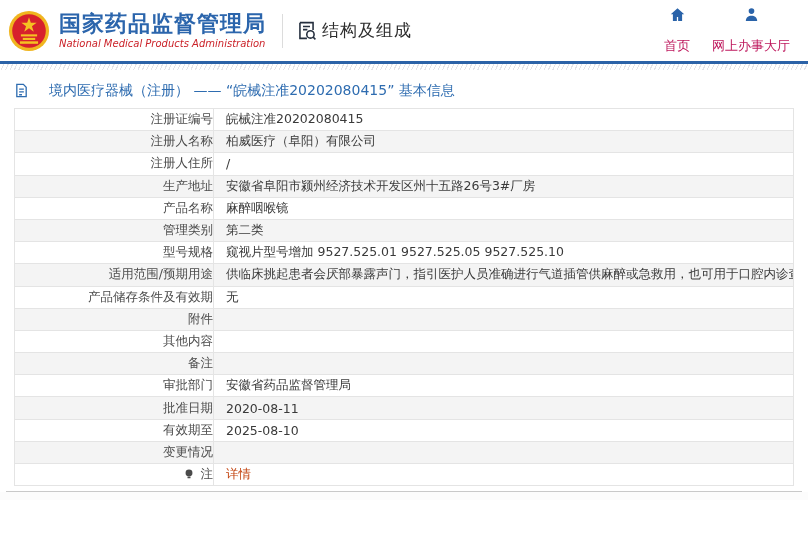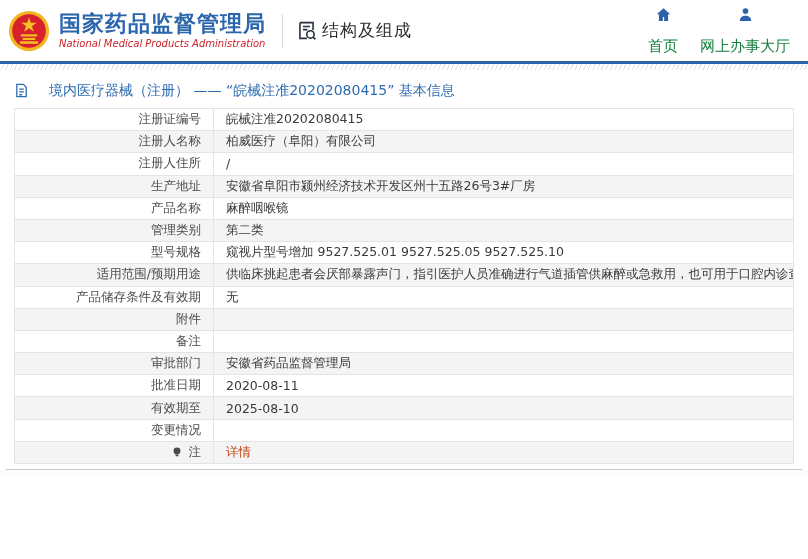--- a/index.html
+++ b/index.html
@@ -53,21 +53,21 @@
   .header-spacer { flex: 1; }
   .header-nav {
     display: flex; gap: 18px; margin-right: 16px;
   }
   .nav-item {
     display: flex; flex-direction: column; align-items: center;
     cursor: pointer; padding: 2px 2px;
   }
   .nav-icon { width: 17px; height: 17px; }
   .nav-label {
-    font-size: 15px; color: #15803d; margin-top: 14px; white-space: nowrap;
+    font-size: 13px; color: #be185d; margin-top: 14px; white-space: nowrap;
   }
 
   
   .blue-rule { height: 3px; background: #2b62a7; }
   .hatch-strip {
     height: 6px;
     background: repeating-linear-gradient(115deg, #ffffff 0 3px, #e3e3e8 3px 4px);
   }
 
   
@@ -95,21 +95,21 @@
     height: 22.2px;
     font-size: 12.5px;
     vertical-align: middle;
     padding: 0;
   }
   .info-table tr:nth-child(even) td { background: #f4f4f4; }
   .info-table tr:nth-child(odd) td { background: #ffffff; }
   td.label-cell {
     width: 199px;
     text-align: right;
-    padding-right: 12px;
+    padding-right: 0;
     color: #4c4c4c;
     white-space: nowrap;
   }
   td.value-cell {
     text-align: left;
     padding-left: 12px;
     color: #3a3a3a;
     white-space: nowrap;
     overflow: hidden;
   }
@@ -277,20 +277,29 @@
   <tr>
     <td class="label-cell">
       
       <span class="row-label">附件</span>
     </td>
     <td class="value-cell">
       <span class="row-value"></span>
     </td>
   </tr>
 
+  <tr>
+    <td class="label-cell">
+      
+      <span class="row-label">其他内容</span>
+    </td>
+    <td class="value-cell">
+      <span class="row-value"></span>
+    </td>
+  </tr>
 
   <tr>
     <td class="label-cell">
       
       <span class="row-label">备注</span>
     </td>
     <td class="value-cell">
       <span class="row-value"></span>
     </td>
   </tr>

